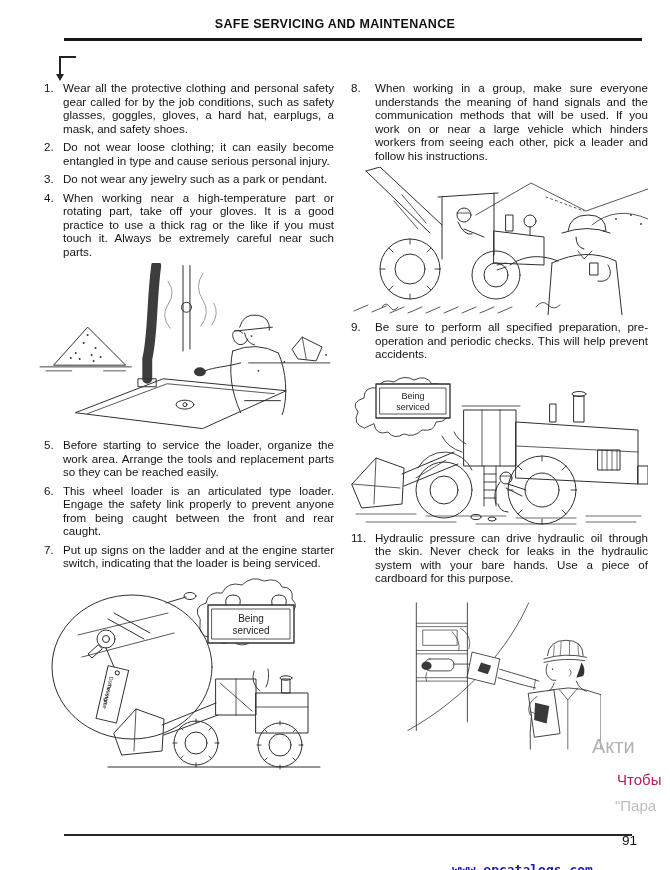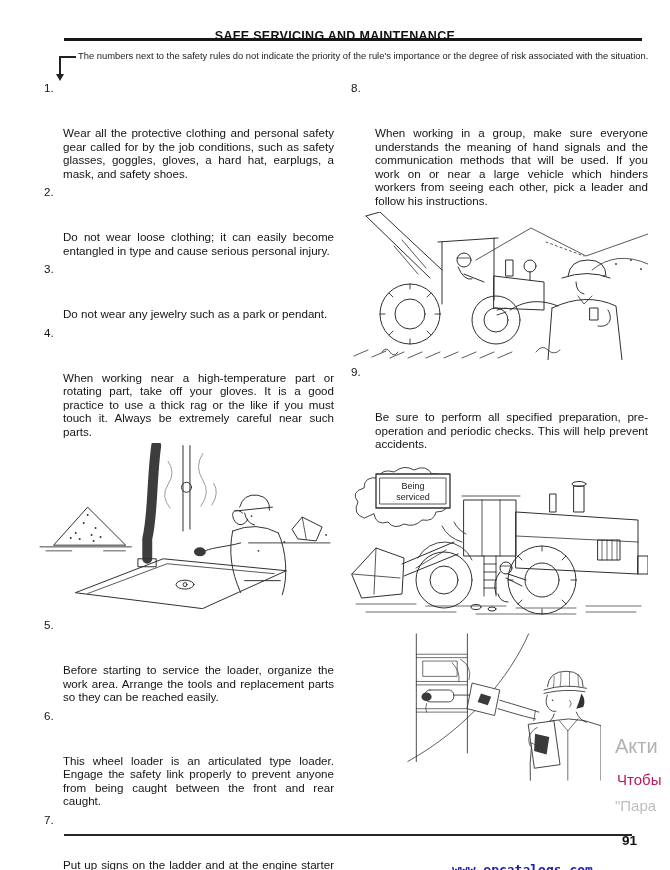--- a/index.html
+++ b/index.html
@@ -1,52 +1,51 @@
 <!DOCTYPE html>
 <html><head>
 <meta charset="utf-8">
 <style>
   html,body{margin:0;padding:0;}
   body{width:670px;height:870px;background:#ffffff;font-family:"Liberation Sans",sans-serif;color:#141414;position:relative;overflow:hidden;}
   .page{position:absolute;inset:0;overflow:hidden;}
-  .hdr-title{position:absolute;top:17px;left:0;width:670px;text-align:center;font-size:12.5px;font-weight:bold;letter-spacing:.3px;color:#111;margin-top:12px;}
+  .hdr-title{position:absolute;top:17px;left:0;width:670px;text-align:center;font-size:12.5px;font-weight:bold;letter-spacing:.3px;color:#111;}
   .hdr-rule{position:absolute;top:38px;left:64px;width:578px;height:3px;background:#161616;}
   .note-hline{position:absolute;top:56px;left:59px;width:17px;height:2px;background:#222;}
   .note-vline{position:absolute;top:56px;left:59px;width:2px;height:19px;background:#222;}
   .note-arrow{position:absolute;top:74px;left:56px;width:0;height:0;border-left:4px solid transparent;border-right:4px solid transparent;border-top:7px solid #222;}
   .note-text{position:absolute;top:50px;left:78px;font-size:9.4px;white-space:nowrap;color:#1a1a1a;}
   .col{position:absolute;top:81px;}
   .col-left{left:36px;width:298px;}
   .col-right{left:346px;width:302px;}
   .rule{display:flex;margin-bottom:5px;font-size:11.6px;line-height:13.5px;}
   .rule .num{flex:0 0 27px;padding-left:8px;box-sizing:border-box;}
   .col-right .rule .num{flex-basis:29px;padding-left:5px;}
-  .rule .txt{flex:1;text-align:justify;margin-top:45px;}
+  .rule .txt{flex:1;text-align:justify;}
   .illo{display:block;margin:3px 0 5px 0;}
   svg{stroke:#2f2f2f;fill:none;stroke-width:1;stroke-linecap:round;stroke-linejoin:round;}
   svg text{stroke:none;fill:#222;font-family:"Liberation Sans",sans-serif;}
   .ftr-rule{position:absolute;top:834px;left:64px;width:568px;height:2px;background:#262626;}
   .wm-url{position:absolute;top:862px;left:452px;font-family:"DejaVu Sans Mono",monospace;font-size:13px;font-weight:bold;}
-  .pg-num{position:absolute;top:833px;left:622px;font-size:13.5px;font-weight:bold;color:#111;}
-  .wm1{position:absolute;top:735px;left:615px;font-size:20px;color:#b3b3b3;white-space:nowrap;}
+  .pg-num{position:absolute;top:833px;left:622px;font-size:13.5px;font-weight:normal;color:#111;}
+  .wm1{position:absolute;top:735px;left:592px;font-size:20px;color:#b3b3b3;white-space:nowrap;}
   .wm2{position:absolute;top:771px;left:617px;font-size:15px;color:#be185d;white-space:nowrap;}
   .wm3{position:absolute;top:797px;left:615px;font-size:15px;color:#bdbdbd;white-space:nowrap;}
 </style>
 </head>
 <body>
 
 <div class="page">
 
   <div class="hdr-title">SAFE SERVICING AND MAINTENANCE</div>
   <div class="hdr-rule"></div>
 
   <div class="note-hline"></div>
   <div class="note-vline"></div>
   <div class="note-arrow"></div>
-  <div class="note-text">The numbers next to the safety rules do not indicate the priority of the rule's importance or the degree of risk associated with the situation.</div>
 
   <div class="col col-left">
 
     <div class="rule">
       <span class="num">1.</span>
       <span class="txt">Wear all the protective clothing and personal safety gear called for by the job conditions, such as safety glasses, goggles, gloves, a hard hat, earplugs, a mask, and safety shoes.</span>
     </div>
     <div class="rule">
       <span class="num">2.</span>
       <span class="txt">Do not wear loose clothing; it can easily become entangled in type and cause serious personal injury.</span>
@@ -241,20 +240,24 @@
       <path d="M196 90 v5 M220 100 l-4 4 M230 124 h-5 M220 148 l-4 -4 M196 158 v-5 M172 148 l4 -4 M162 124 h5 M172 100 l4 4" stroke-width="0.9"></path>
       <rect x="292" y="100" width="10" height="18"></rect>
       <circle cx="160" cy="112" r="6"></circle>
       <path d="M154 110 h11" stroke-width="0.8"></path>
       <path d="M154 116 q-8 10 -4 22 M162 118 L180 124 M160 122 L176 130 M152 138 q2 8 10 8"></path>
       <ellipse cx="130" cy="151" rx="5" ry="2.5"></ellipse>
         <ellipse cx="146" cy="153" rx="4" ry="2"></ellipse>
       <path d="M10 148 h60 M80 150 h80 M170 152 h60 M240 150 h55 M20 156 h90 M130 158 h100 M240 156 h50" stroke-width="0.7"></path>
     </svg>
 
+    <div class="rule">
+      <span class="num">11.</span>
+      <span class="txt">Hydraulic pressure can drive hydraulic oil through the skin. Never check for leaks in the hydraulic system with your bare hands. Use a piece of cardboard for this purpose.</span>
+    </div>
 
     <svg class="illo" width="200" height="172" viewBox="0 0 235 172" style="margin-left:55px;">
       <path d="M18 0 V150 M78 0 V140"></path>
       <path d="M18 24 H78 M18 28 H78 M18 56 H78 M18 60 H78 M18 88 H78 M18 92 H78" stroke-width="0.8"></path>
       <rect x="26" y="32" width="40" height="18" stroke-width="0.8"></rect>
       <rect x="28" y="66" width="34" height="14" rx="6"></rect>
       <path d="M62 72 H86"></path>
       <ellipse cx="30" cy="74" rx="6" ry="5" fill="#3a3a3a" stroke="none"></ellipse>
       <path d="M30 82 q-2 6 0 10" stroke-width="0.8"></path>
       <path d="M70 30 q14 8 10 24 M60 34 q10 10 8 22" stroke-width="0.8"></path>

